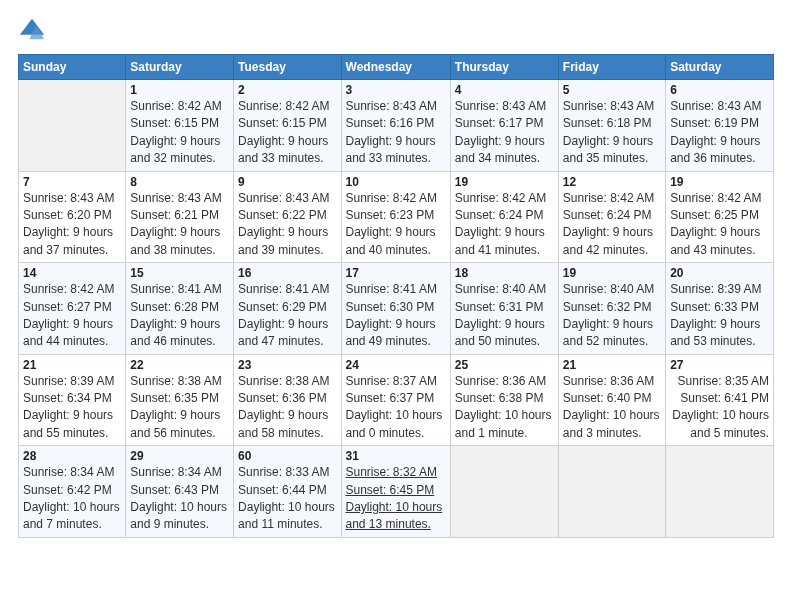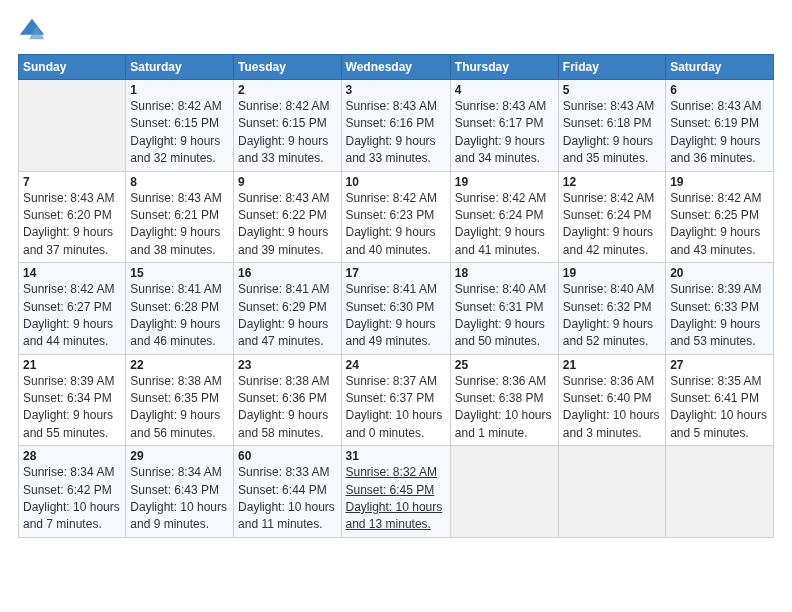--- a/index.html
+++ b/index.html
@@ -314,21 +314,21 @@
           </td>
           <td>
             <span class="day-number">21</span>
             <div class="day-info" style="white-space: pre-line;">Sunrise: 8:36 AM
 Sunset: 6:40 PM
 Daylight: 10 hours
 and 3 minutes.</div>
           </td>
           <td>
             <span class="day-number">27</span>
-            <div class="day-info" style="white-space: pre-line;">Sunrise: 8:35 AM
+            <div class="day-info" style="white-space: pre-line; text-align: right;">Sunrise: 8:35 AM
 Sunset: 6:41 PM
 Daylight: 10 hours
 and 5 minutes.</div>
           </td>
         </tr>
         <tr>
           <td>
             <span class="day-number">28</span>
             <div class="day-info" style="white-space: pre-line;">Sunrise: 8:34 AM
 Sunset: 6:42 PM

